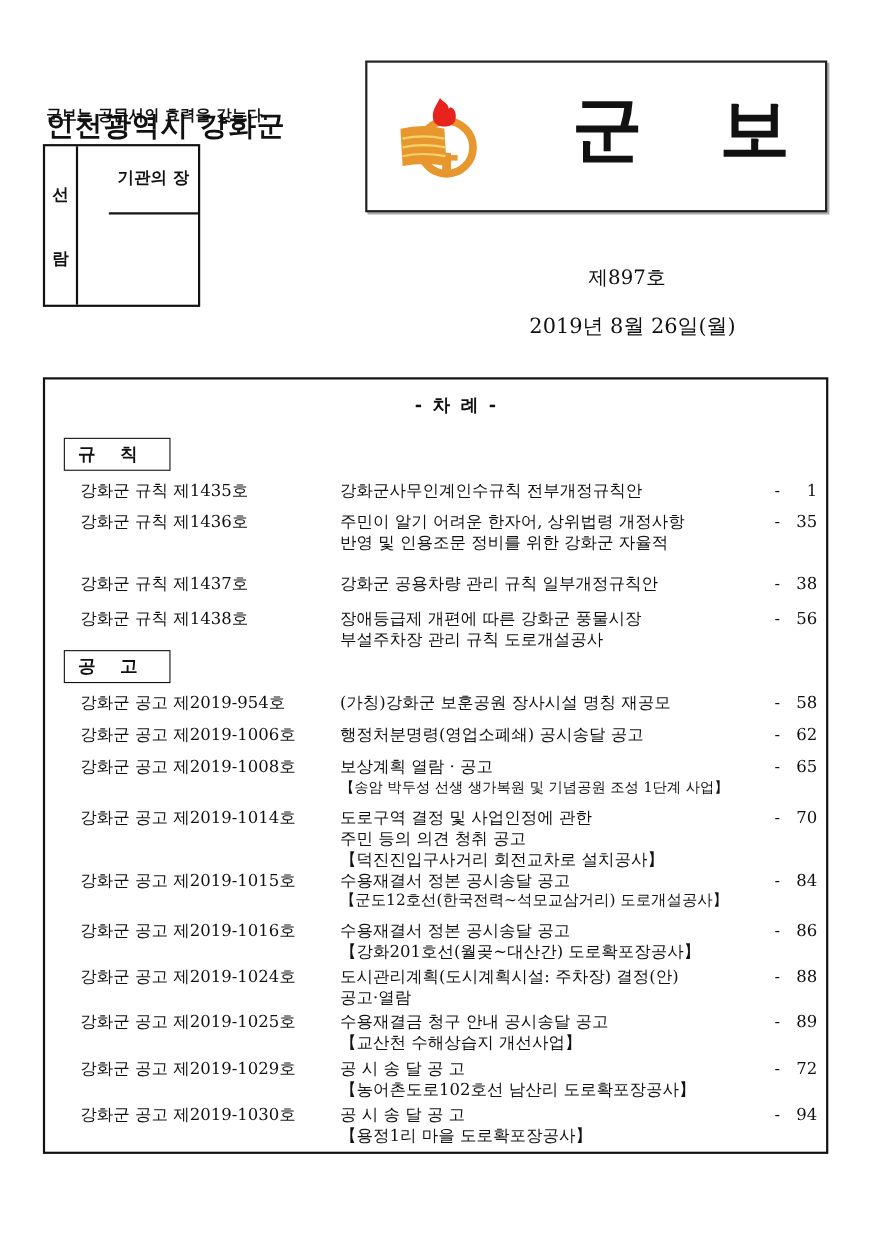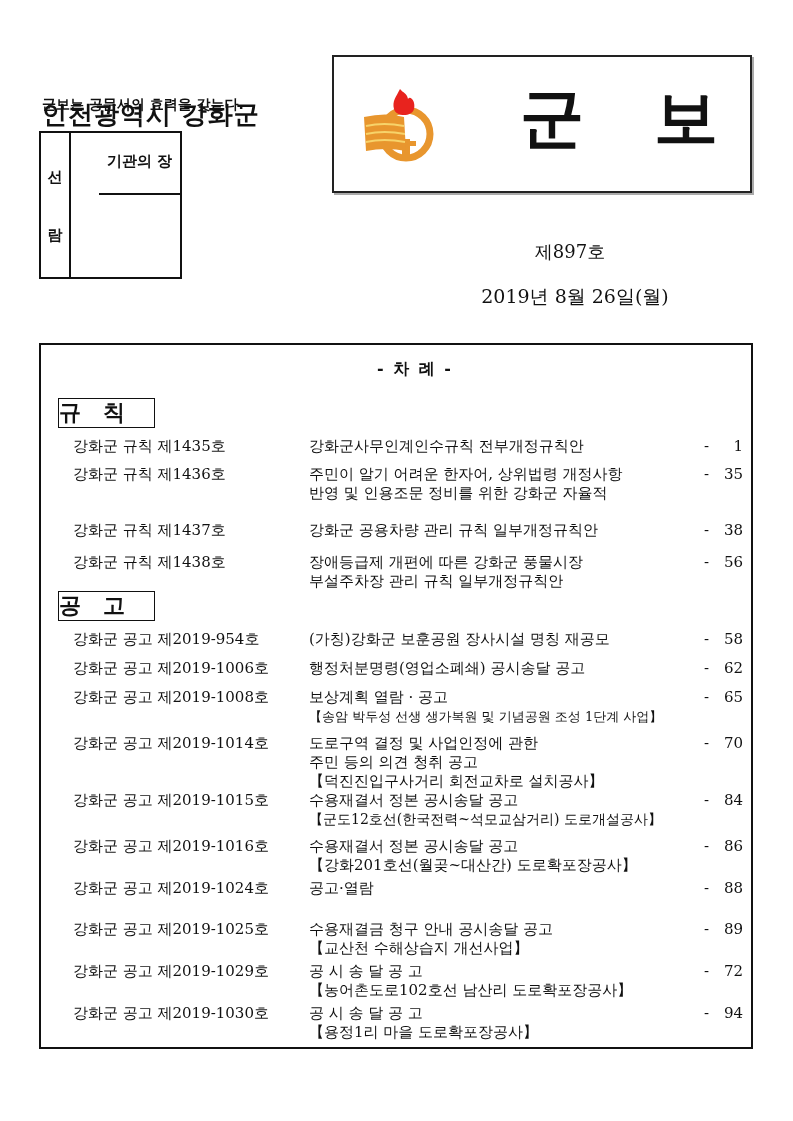--- a/index.html
+++ b/index.html
@@ -13,21 +13,21 @@
   .review-left { position: absolute; left: 0; top: 0; width: 30px; height: 100%; border-right: 2px solid #111; box-sizing: border-box; }
   .review-left span { position: absolute; left: 0; width: 28px; text-align: center; font-size: 15px; font-weight: bold; }
   .review-head { position: absolute; left: 30px; top: 0; right: 0; height: 62px; border-bottom: 2px solid #111; box-sizing: border-box; text-align: center; line-height: 56px; font-size: 15px; font-weight: bold; margin-left: 28px; }
   .banner { left: 332px; top: 55px; width: 420px; height: 138px; border: 2px solid #222; box-sizing: border-box; box-shadow: 2px 2px 0 #aaa; }
   .banner-logo { position: absolute; left: 22px; top: 22px; width: 90px; height: 90px; }
   .banner-title { position: absolute; top: 26px; font-size: 64px; font-weight: bold; line-height: 70px; }
   .issue-no { left: 470px; top: 240px; width: 200px; text-align: center; font-size: 18px; }
   .issue-date { left: 440px; top: 284px; width: 270px; text-align: center; font-size: 19px; }
   .toc { left: 39px; top: 343px; width: 714px; height: 706px; border: 2px solid #111; box-sizing: border-box; }
   .toc-title { position: absolute; left: 0; right: 0; top: 14px; text-align: center; font-size: 16px; font-weight: bold; word-spacing: 4px; padding-left: 36px; }
-  .section-label { position: absolute; left: 17px; width: 97px; height: 30px; border: 1.5px solid #111; box-sizing: border-box; font-size: 22px; font-weight: bold; line-height: 28px; letter-spacing: 22px; }
+  .section-label { position: absolute; left: 17px; width: 97px; height: 30px; border: 1.5px solid #111; box-sizing: border-box; font-size: 16px; font-weight: bold; line-height: 28px; padding-left: 12px; letter-spacing: 22px; }
   .entry { position: absolute; left: 0; right: 0; font-size: 15px; line-height: 19px; }
   .entry .no { position: absolute; left: 32px; white-space: nowrap; }
   .entry .title { position: absolute; left: 268px; width: 390px; }
   .entry .title div { white-space: nowrap; }
   .entry .dash { position: absolute; left: 663px; }
   .entry .page { position: absolute; right: 8px; text-align: right; }
 </style>
 </head>
 <body>
 
@@ -92,21 +92,21 @@
         <div>강화군 공용차량 관리 규칙 일부개정규칙안</div>
       </div>
     <span class="dash">-</span>
     <span class="page">38</span>
   </div>
 
   <div class="entry" style="top:208px">
     <span class="no">강화군 규칙 제1438호</span>
     <div class="title">
       <div>장애등급제 개편에 따른 강화군 풍물시장</div>
-      <div>부설주차장 관리 규칙 일부개정규칙안</div>
+      <div>부설주차장 관리 규칙 도로개설공사</div>
     </div>
     <span class="dash">-</span>
     <span class="page">56</span>
   </div>
 
   <div class="section-label sans" style="top:246px">공고</div>
 
   <div class="entry" style="top:285px">
     <span class="no">강화군 공고 제2019-954호</span>
     <div class="title">
@@ -162,20 +162,21 @@
       <div>수용재결서 정본 공시송달 공고</div>
       <div>【강화201호선(월곶~대산간) 도로확포장공사】</div>
     </div>
     <span class="dash">-</span>
     <span class="page">86</span>
   </div>
 
   <div class="entry" style="top:534px">
     <span class="no">강화군 공고 제2019-1024호</span>
     <div class="title">
+      <div>도시관리계획(도시계획시설: 주차장) 결정(안)</div>
       <div>공고·열람</div>
     </div>
     <span class="dash">-</span>
     <span class="page">88</span>
   </div>
 
   <div class="entry" style="top:575px">
     <span class="no">강화군 공고 제2019-1025호</span>
     <div class="title">
       <div>수용재결금 청구 안내 공시송달 공고</div>

